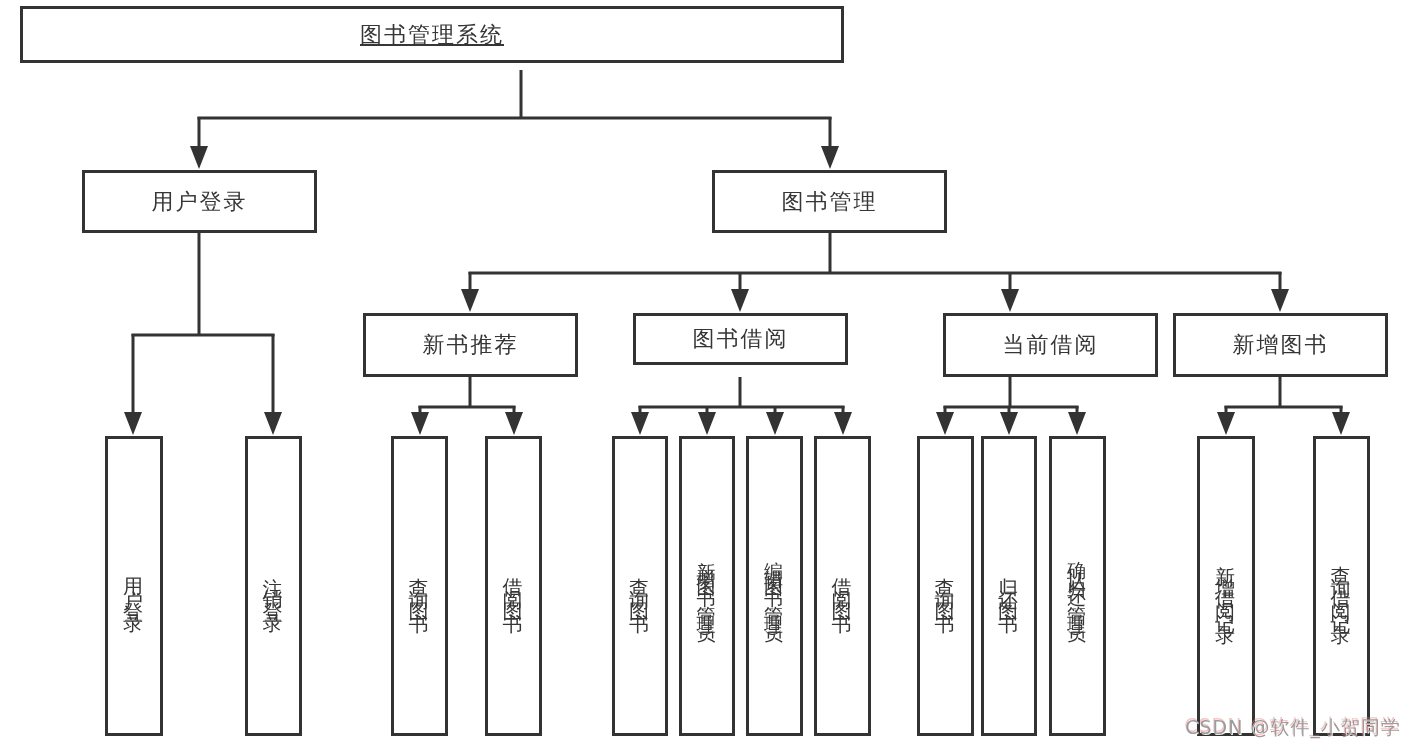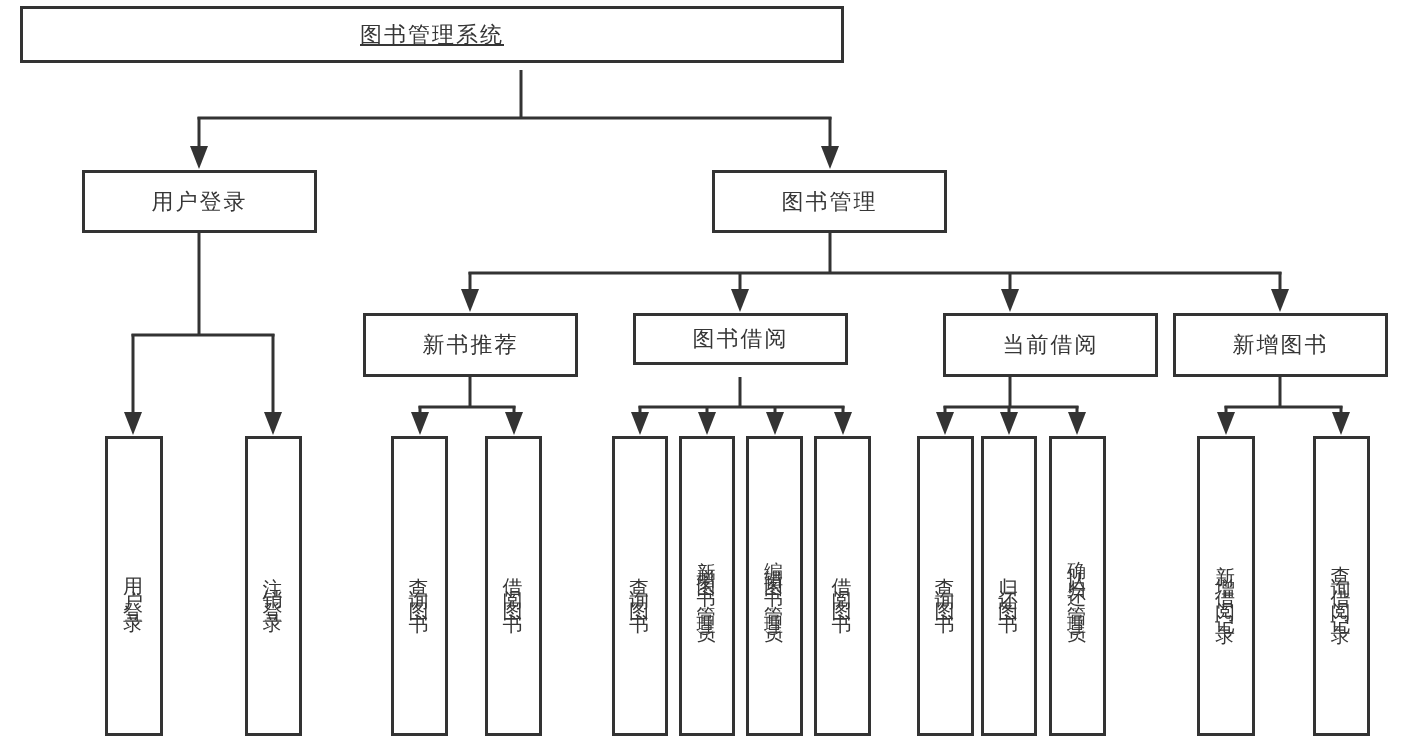--- a/index.html
+++ b/index.html
@@ -159,13 +159,14 @@
     <span class="lbl">确认归还（管理员）</span>
   </div>
 
   <div class="node leaf" style="left:1197px;top:436px;width:58px;height:300px;">
     <span class="lbl">新增借阅记录</span>
   </div>
   <div class="node leaf" style="left:1313px;top:436px;width:57px;height:300px;">
     <span class="lbl">查询借阅记录</span>
   </div>
 
+  <div class="watermark">CSDN @软件_小贺同学</div>
 </div>
 
 </body></html>

